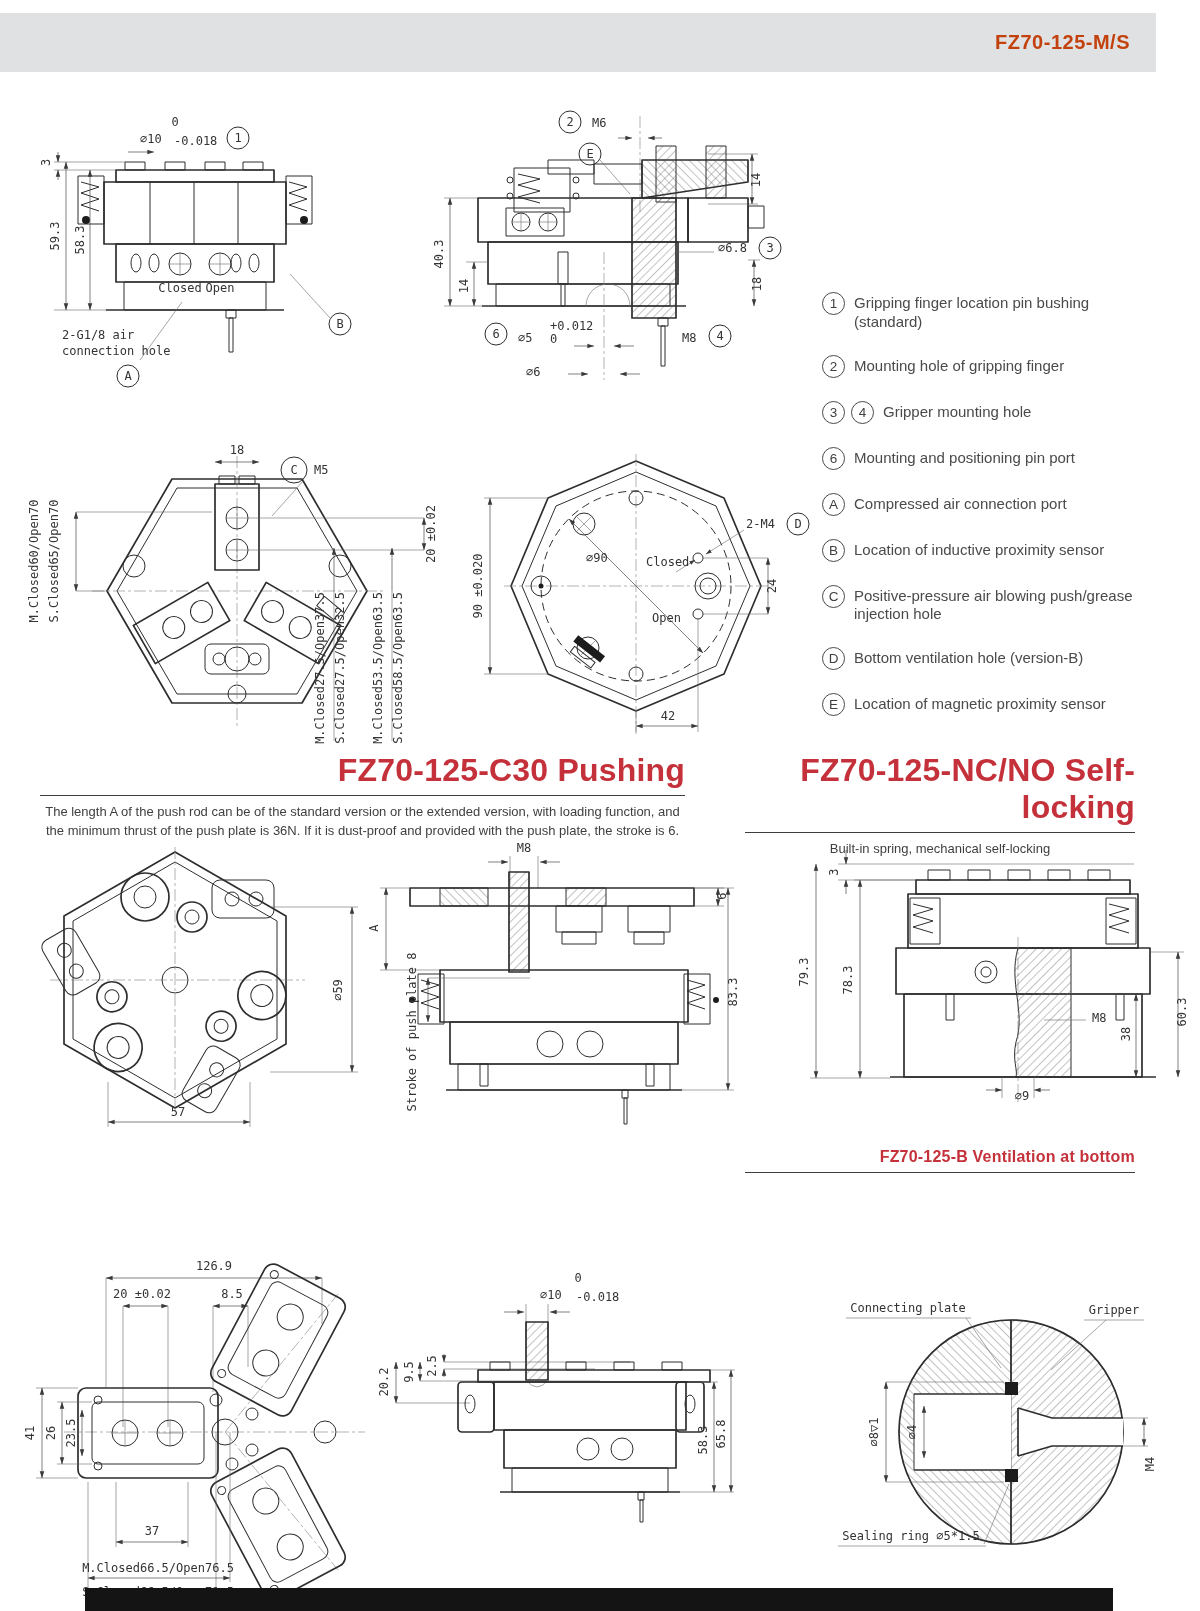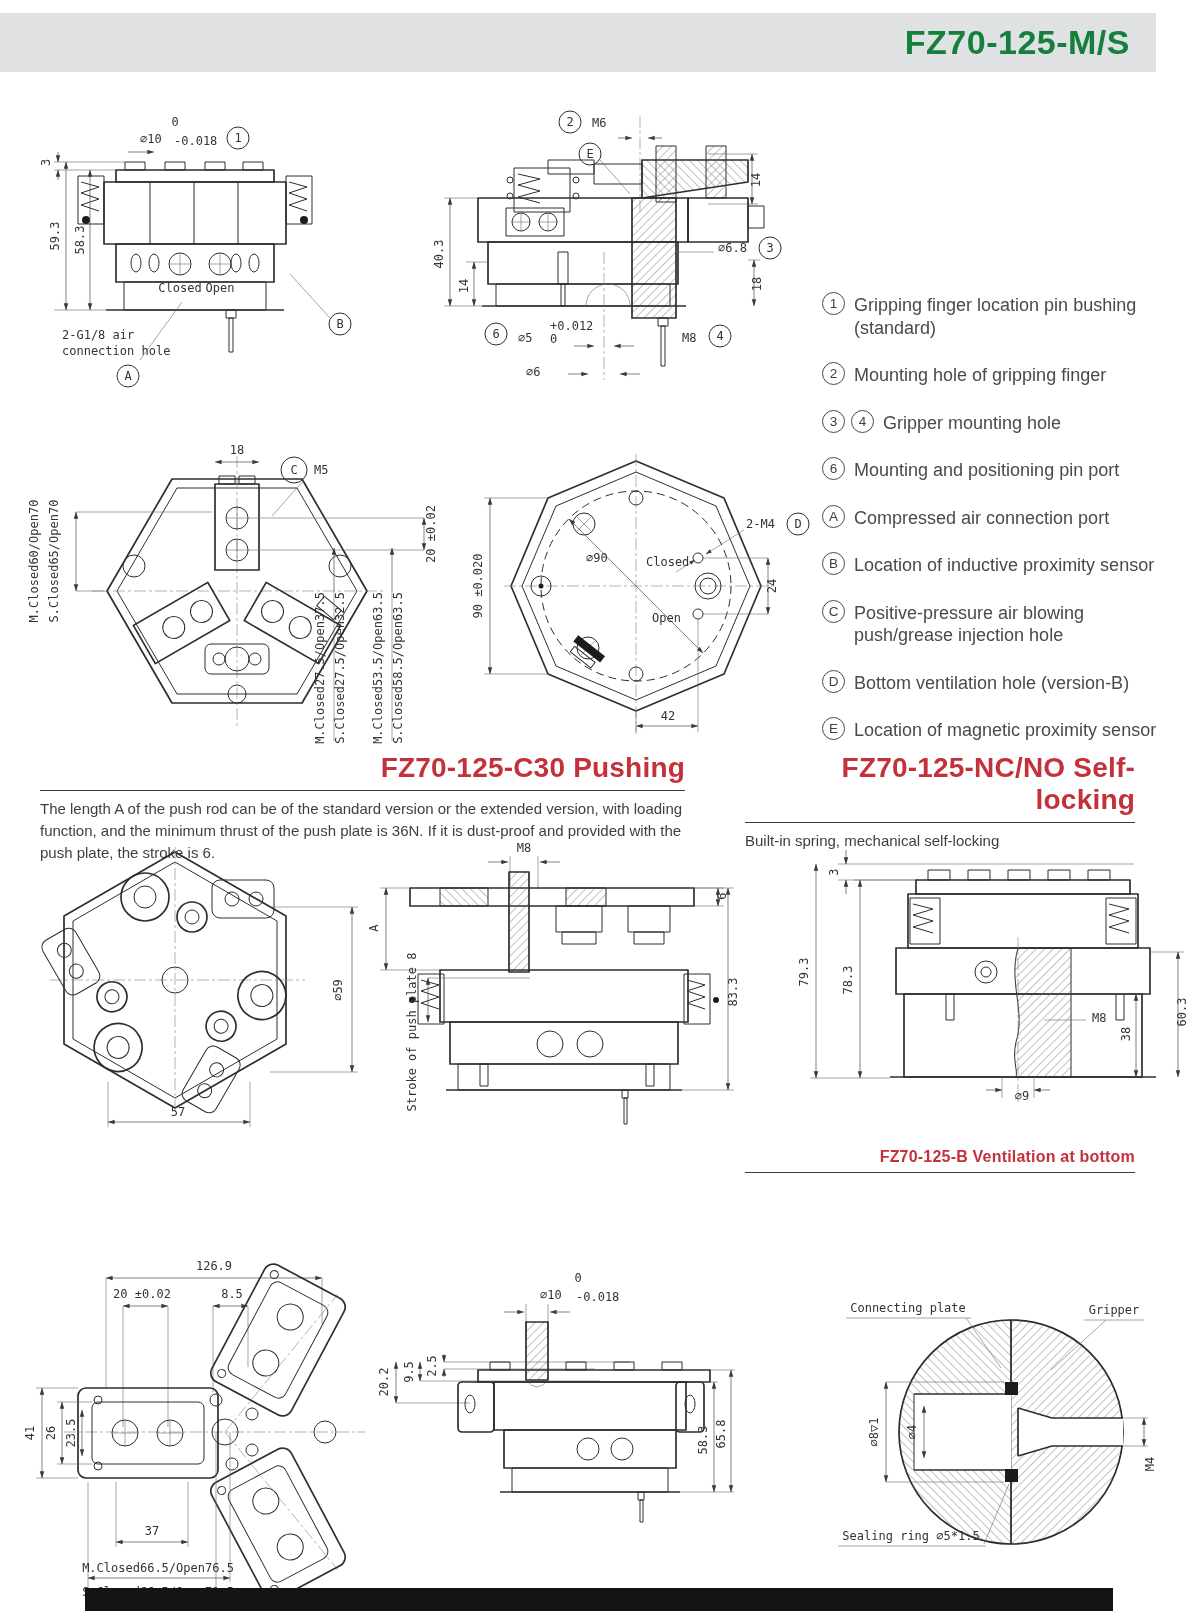--- a/index.html
+++ b/index.html
@@ -1,32 +1,32 @@
 <!DOCTYPE html>
 <html><head>
 <meta charset="utf-8">
 <style>
   html,body{margin:0;padding:0;background:#fff;}
   #page{position:relative;width:1200px;height:1611px;background:#fff;overflow:hidden;
         font-family:"Liberation Sans",sans-serif;}
   .header-bar{position:absolute;left:0;top:13px;width:1156px;height:59px;background:#e0e1e3;
         display:flex;align-items:center;justify-content:flex-end;padding-right:26px;box-sizing:border-box;}
-  .header-title{font-size:34px;font-weight:bold;color:#15803d;letter-spacing:.5px;}
+  .header-title{font-size:20px;font-weight:bold;color:#c2410c;letter-spacing:.5px;}
   
   .legend{position:absolute;left:822px;top:292px;width:336px;display:flex;flex-direction:column;gap:23px;}
   .legend-item{display:flex;gap:9px;align-items:flex-start;}
   .badges{display:flex;gap:6px;flex-shrink:0;}
   .badge{width:23px;height:23px;border:1.5px solid #4a4a4a;border-radius:50%;display:flex;
          align-items:center;justify-content:center;font-size:13.5px;color:#3f3f3f;box-sizing:border-box;}
-  .legend-text{font-size:18px;line-height:1.25;color:#4a4a4a;padding-top:2px;}
+  .legend-text{font-size:15px;line-height:1.25;color:#4a4a4a;padding-top:2px;}
   
   .sec{position:absolute;}
-  .sec-head{font-size:28px;font-weight:bold;color:#c4313a;text-align:right;letter-spacing:.2px;}
+  .sec-head{font-size:32px;font-weight:bold;color:#c4313a;text-align:right;letter-spacing:.2px;}
   .sec-rule{border:none;border-top:1.5px solid #3c3c3c;margin:6px 0 7px;}
-  .sec-desc{font-size:15px;line-height:1.45;color:#3f3f3f;text-align:left;}
+  .sec-desc{font-size:13px;line-height:1.45;color:#3f3f3f;text-align:center;}
   .footer-bar{position:absolute;left:85px;top:1588px;width:1028px;height:23px;background:#141414;}
   
   .draw{position:absolute;}
   .draw line,.draw path,.draw rect,.draw circle,.draw polygon,.draw polyline,.draw ellipse{
         fill:none;stroke:#2e2e2e;stroke-width:1;stroke-linejoin:round;}
   .draw .thk{stroke-width:1.7}
   .draw .thin{stroke-width:.6;stroke:#6a6a6a}
   .draw .dim{stroke-width:.7;stroke:#4a4a4a}
   .draw .cl{stroke-width:.6;stroke:#808080;stroke-dasharray:12 3 3 3}
   .draw .dsh{stroke-dasharray:8 5}

